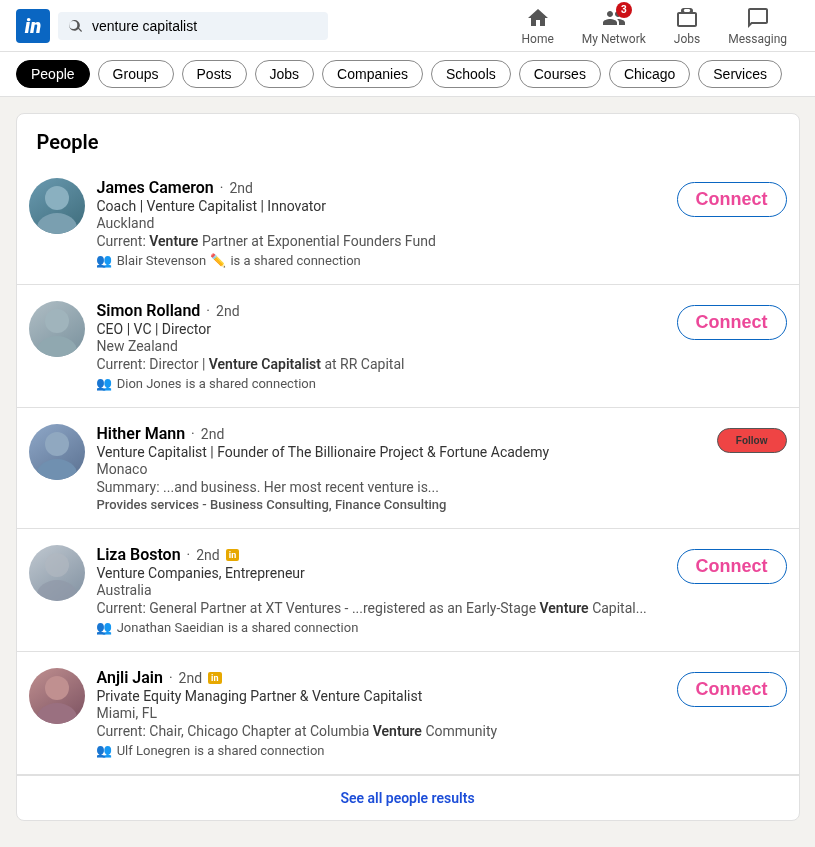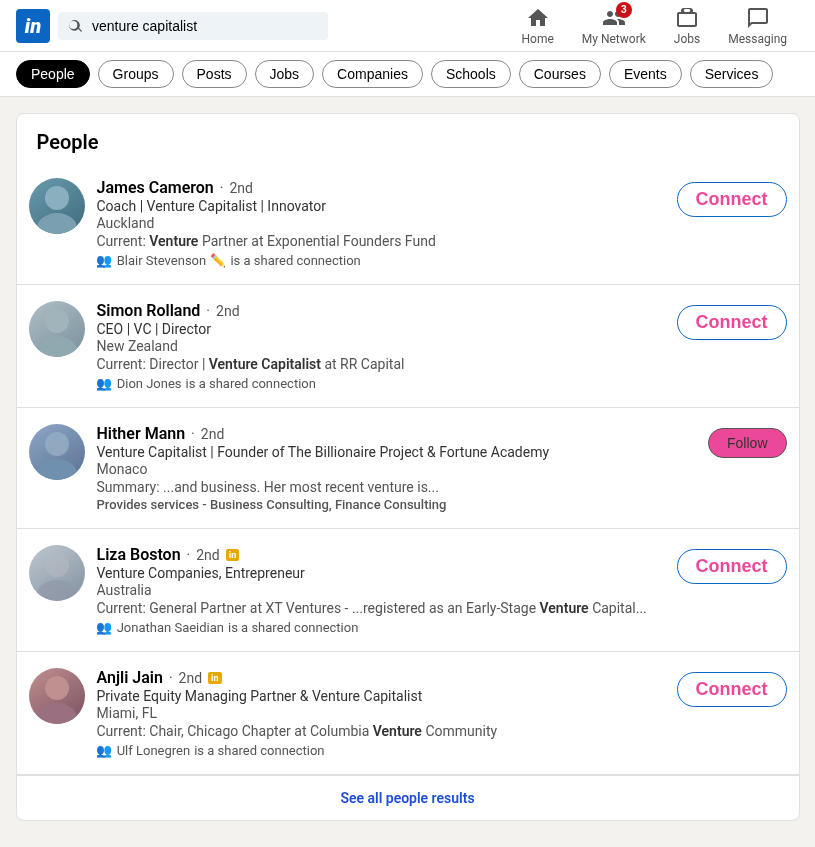--- a/index.html
+++ b/index.html
@@ -251,24 +251,24 @@
       font-weight: 600;
       color: #ec4899;
       background: #fff;
       cursor: pointer;
       white-space: nowrap;
     }
     .follow-btn {
       border: 1.5px solid #555;
       border-radius: 20px;
       padding: 6px 18px;
-      font-size: 14px;
-      font-weight: 400;
+      font-size: 10px;
+      font-weight: 700;
       color: #333;
-      background: #ec4899;
+      background: #ef4444;
       cursor: pointer;
       white-space: nowrap;
     }
 
     
     .see-all-row {
       text-align: center;
       padding: 14px;
       font-size: 14px;
       color: #1d4ed8;
@@ -330,21 +330,21 @@
 </nav>
 
 <div class="filter-bar">
   <button class="filter-pill active">People</button>
   <button class="filter-pill">Groups</button>
   <button class="filter-pill">Posts</button>
   <button class="filter-pill">Jobs</button>
   <button class="filter-pill">Companies</button>
   <button class="filter-pill">Schools</button>
   <button class="filter-pill">Courses</button>
-  <button class="filter-pill">Events</button>
+  <button class="filter-pill">Chicago</button>
   <button class="filter-pill">Services</button>
 </div>
 
 <div class="main-content">
   <div class="people-section">
     <div class="people-header">People</div>
 
     <div class="person-card">
       <div class="avatar james" style="background:linear-gradient(145deg,#6a9ab0,#3d6b7a);">
 

